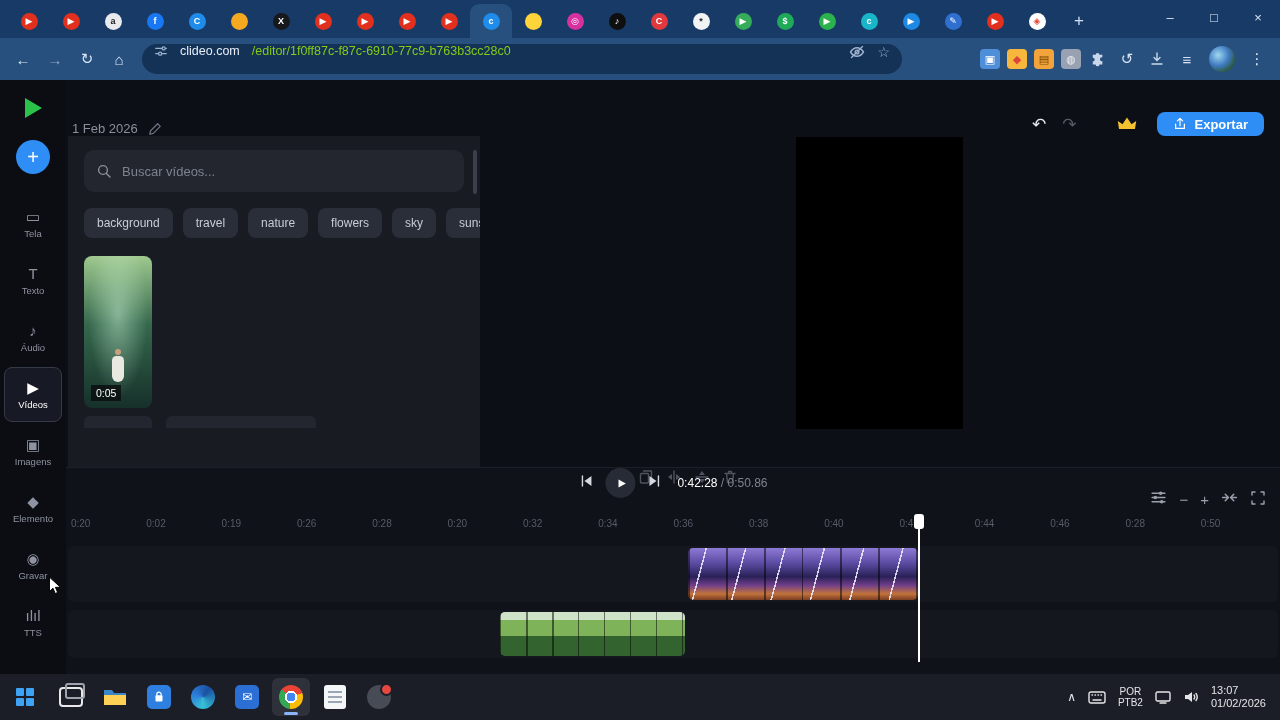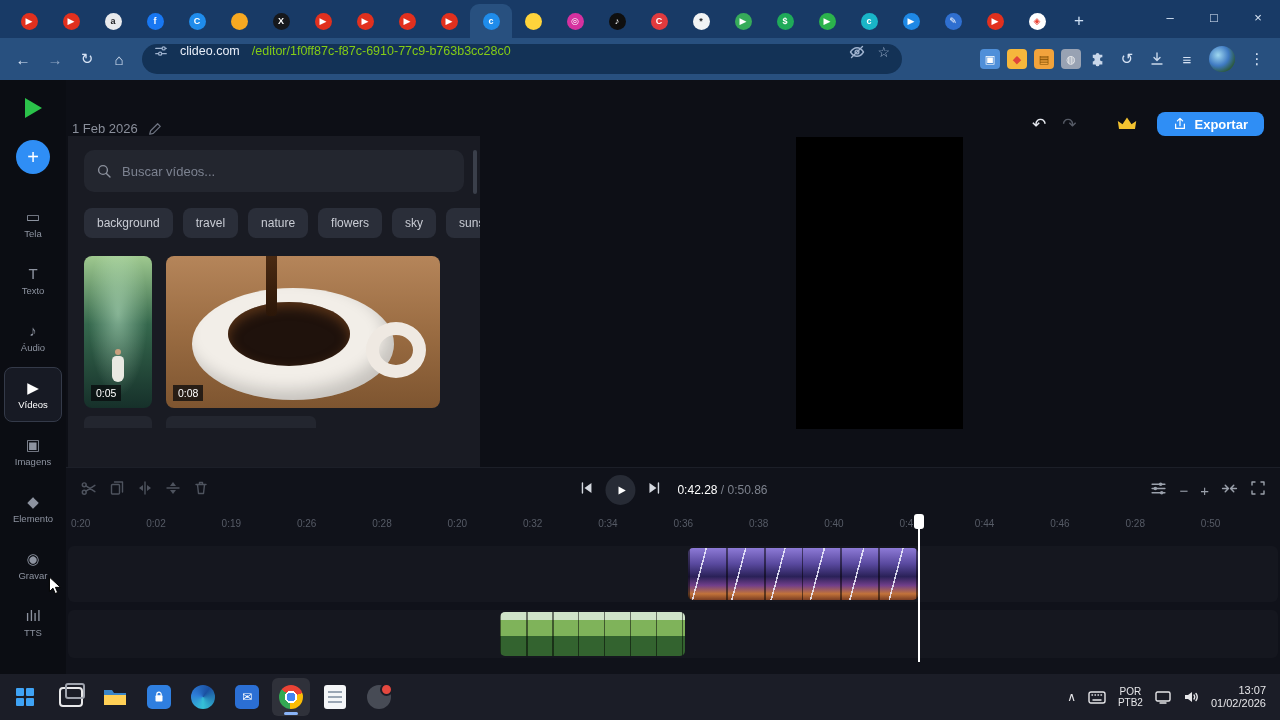--- a/index.html
+++ b/index.html
@@ -103,21 +103,21 @@
   .dur{position:absolute;left:7px;bottom:7px;background:rgba(8,9,12,.75);color:#fff;font-size:10.5px;
        padding:2px 5px;border-radius:0;z-index:2;}
   .partialrow{display:flex;gap:14px;margin:8px 0 0 16px;}
   .pcard{height:12px;border-radius:6px 6px 0 0;background:#23262f;}
   .pcard.a{width:68px;}.pcard.b{width:150px;}
   .panel-scroll{position:absolute;right:3px;top:14px;width:4px;height:44px;background:#3a3f4a;border-radius:2px;}
   .preview{position:absolute;left:730px;top:1px;width:167px;height:292px;background:#000;}
 
   
   .timeline{height:206px;position:relative;background:#10121a;border-top:1px solid #1c1f28;flex:none;}
-  .tl-toolbar{height:44px;display:flex;align-items:center;padding:0 14px;position:relative;}
+  .tl-toolbar{height:44px;display:flex;align-items:center;padding:0 14px;position:relative;flex-direction:column;}
   .tl-left{display:flex;gap:12px;align-items:center;color:#4e535e;}
   .tl-center{position:absolute;left:50%;transform:translateX(-50%);display:flex;align-items:center;gap:11px;color:#d4d8df;}
   .playbtn{width:30px;height:30px;border-radius:50%;background:#272b35;display:flex;
            align-items:center;justify-content:center;color:#fff;}
   .time{font-size:12px;color:#fff;white-space:pre;margin-left:4px;}
   .time .total{color:#7d828d;}
   .tl-right{margin-left:auto;display:flex;gap:12px;align-items:center;color:#9aa0ab;}
   .zbtn{font-size:15px;line-height:1;}
   .ruler{height:26px;display:flex;margin-left:-23px;}
   .rlabel{flex:none;width:75.33px;text-align:center;color:#565b66;font-size:10px;line-height:24px;}
@@ -172,21 +172,21 @@
         display:flex;align-items:center;justify-content:center;}
   .note-ic{width:22px;height:24px;border-radius:3px;background:#f4f6f8;position:relative;}
   .note-ic::after{content:"";position:absolute;left:4px;top:6px;width:14px;height:2px;background:#9aa6b4;
         box-shadow:0 5px 0 #9aa6b4,0 10px 0 #9aa6b4;}
   .gimp-ic{width:24px;height:24px;border-radius:50%;background:#474b55;position:relative;}
   .gimp-ic::after{content:"";position:absolute;right:-2px;top:-2px;width:9px;height:9px;border-radius:50%;
         background:#e5483f;border:2px solid var(--taskbar-bg,#1b1d27);}
   .tray{margin-left:auto;display:flex;align-items:center;gap:12px;padding-right:4px;color:#e6e6e9;}
   .chev{font-size:12px;}
   .lang{display:flex;flex-direction:column;align-items:center;font-size:10px;line-height:11px;}
-  .clock{display:flex;flex-direction:column;align-items:flex-end;font-size:11px;line-height:13px;}
+  .clock{display:flex;flex-direction:column;font-size:11px;line-height:13px;}
 
   .cursor{position:absolute;left:46px;top:576px;z-index:50;pointer-events:none;}
 </style>
 </head>
 <body>
 
 <div class="screen">
 
   <div class="tabstrip">
     <div class="tabs">
@@ -441,27 +441,20 @@
 
               <span class="chip">sky</span>
 
               <span class="chip">sunset</span>
 
           </div>
           <div class="thumbs">
             <div class="thumb forest">
               <span class="girl"></span>
               <span class="dur">0:05</span>
-            </div>
-            <div class="thumb coffee">
-              <span class="cup"></span>
-              <span class="handle"></span>
-              <span class="coffee-liq"></span>
-              <span class="stream"></span>
-              <span class="dur">0:08</span>
             </div>
           </div>
           <div class="partialrow">
             <span class="pcard a"></span>
               <span class="pcard b"></span>
           </div>
           <span class="panel-scroll"></span>
         </div>
 
         <div class="preview"></div>

